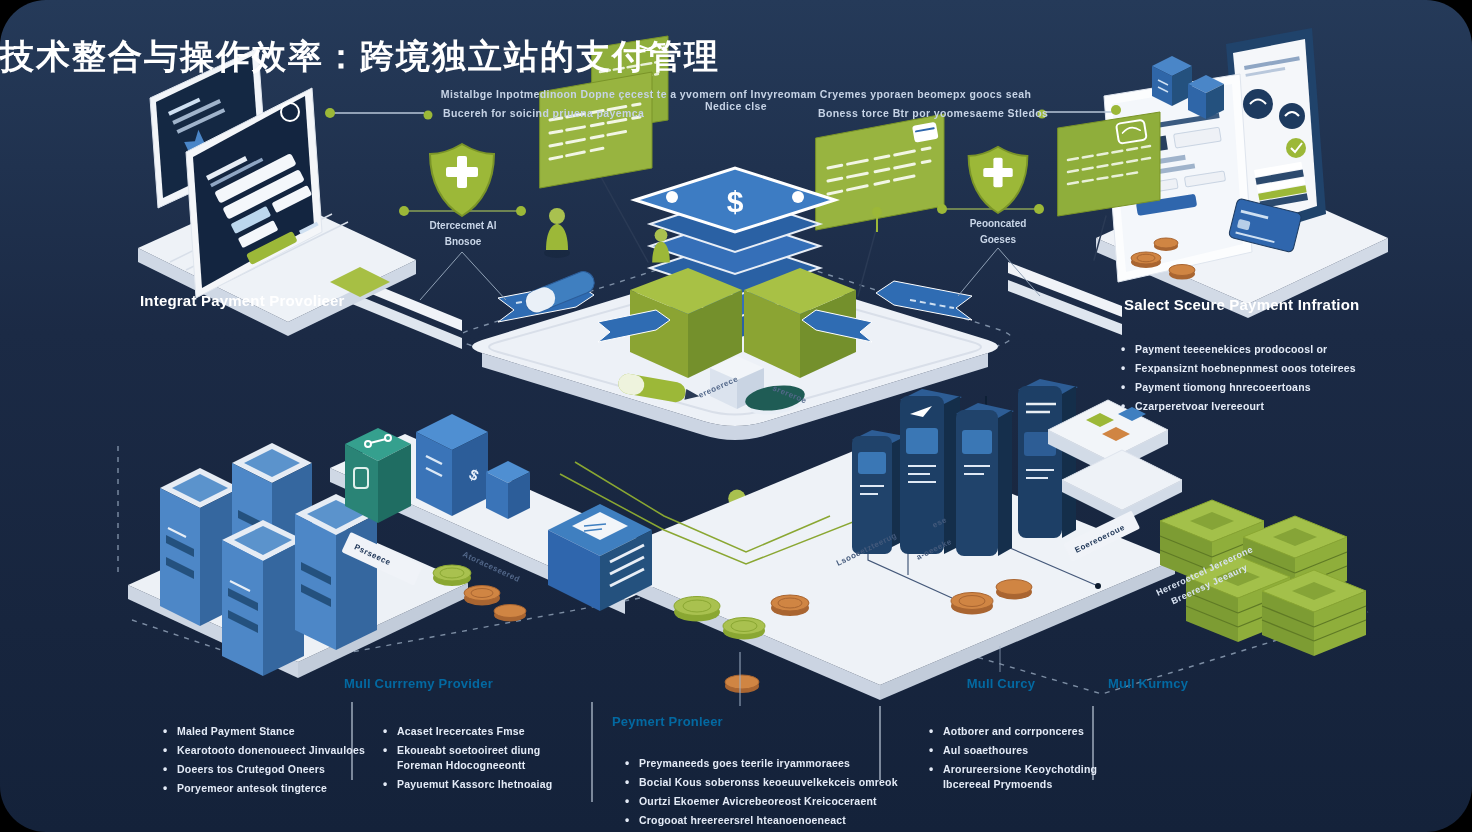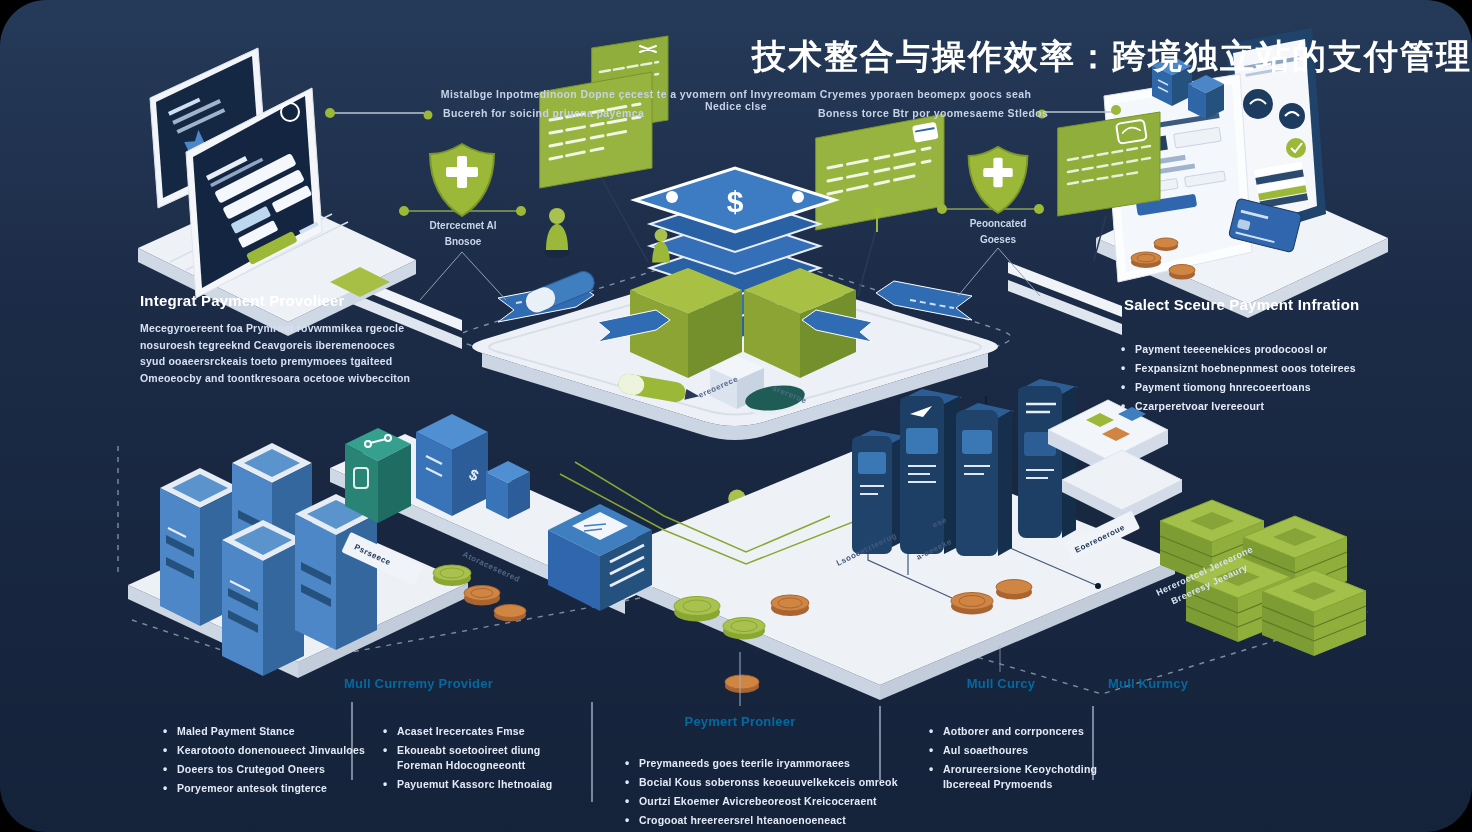--- a/index.html
+++ b/index.html
@@ -2,21 +2,21 @@
 <html><head>
 <meta charset="utf-8">
 <style>
   html,body{margin:0;padding:0;background:#000;}
   .canvas{position:relative;width:1472px;height:832px;background:#000;overflow:hidden;
           font-family:"Liberation Sans",sans-serif;}
   .board{position:absolute;inset:0;border-radius:46px;
          background:linear-gradient(180deg,#253a59 0%,#1b2a45 40%,#17253e 75%,#14223a 100%);}
   .scene{position:absolute;left:0;top:0;z-index:1;}
   .txt{position:absolute;z-index:2;}
-  .title{top:34px;left:0;right:0;text-align:right;color:#ffffff;font-size:34px;
+  .title{top:34px;left:0;right:0;text-align:left;color:#ffffff;font-size:34px;
          font-weight:700;letter-spacing:2px;}
   .sub1{top:88px;left:50%;transform:translateX(-50%);width:620px;text-align:center;
         color:#c6d3e6;font-size:10.5px;font-weight:600;letter-spacing:.4px;}
   .sub2a{top:107px;left:443px;color:#c6d3e6;font-size:10.5px;font-weight:600;letter-spacing:.4px;}
   .sub2b{top:107px;left:818px;color:#c6d3e6;font-size:10.5px;font-weight:600;letter-spacing:.4px;}
   .panel-h{color:#ffffff;font-size:15px;font-weight:700;letter-spacing:.2px;}
   .lp-head{top:292px;left:140px;}
   .lp-body{top:320px;left:140px;width:276px;color:#d6e0f0;font-size:10.5px;font-weight:600;
            line-height:1.58;letter-spacing:.2px;}
   .rp-head{top:296px;left:1124px;}
@@ -25,21 +25,21 @@
               font-weight:700;line-height:1.42;margin-bottom:4px;letter-spacing:.2px;}
   ul.blist li::before{content:"\2022";position:absolute;left:1px;top:-1px;font-size:12px;}
   .rp-list{top:326px;left:1104px;width:262px;}
   .shield-cap{text-align:center;color:#c9d6e8;font-size:10px;font-weight:700;line-height:1.55;}
   .sc-left{top:218px;left:402px;width:122px;}
   .sc-right{top:216px;left:938px;width:120px;}
   .col-h{color:#0369a1;font-size:13px;font-weight:700;letter-spacing:.2px;}
   .c1-list{top:708px;left:146px;width:212px;}
   .c2-head{top:676px;left:344px;}
   .c2-list{top:708px;left:366px;width:206px;}
-  .c3-head{top:714px;left:612px;width:256px;text-align:center;}
+  .c3-head{top:714px;left:612px;width:256px;}
   .c3-list{top:740px;left:608px;width:278px;}
   .c4-head{top:676px;left:912px;width:178px;text-align:center;}
   .c4-list{top:708px;left:912px;width:200px;}
   .c5-head{top:676px;left:1108px;}
   .c5-list{top:708px;left:1132px;width:200px;}
 </style>
 </head>
 <body>
 
 <div class="canvas">
@@ -525,21 +525,20 @@
     <path d="M740,652 L740,706" stroke="#9fb0c6" stroke-width="1"></path>
     <path d="M1000,646 L1000,672" stroke="#9fb0c6" stroke-width="1" opacity=".7"></path>
   </svg>
 
   <div class="txt title">技术整合与操作效率：跨境独立站的支付管理</div>
   <div class="txt sub1">Mistalbge Inpotmedinoon Dopne çecest te a yvomern onf Invyreomam Cryemes yporaen beomepx goocs seah Nedice clse</div>
   <div class="txt sub2a">Bucereh for soicind priuena payemca</div>
   <div class="txt sub2b">Boness torce Btr por yoomesaeme Stledos</div>
 
   <div class="txt panel-h lp-head">Integrat Payment Provolieer</div>
-  <div class="txt lp-body">Mecegyroereent foa Prymroet rovwmmikea rgeocle nosuroesh tegreeknd Ceavgoreis iberemenooces syud ooaeersrckeais toeto premymoees tgaiteed Omeoeocby and toontkresoara ocetooe wivbecciton</div>
 
   <div class="txt panel-h rp-head">Salect Sceure Payment Infration</div>
   <ul class="txt blist rp-list">
     <li>Payment teeeenekices prodocoosl or</li>
     <li>Fexpansiznt hoebnepnmest ooos toteirees</li>
     <li>Payment tiomong hnrecoeertoans</li>
     <li>Czarperetvoar Ivereeourt</li>
   </ul>
 
   <div class="txt shield-cap sc-left">

